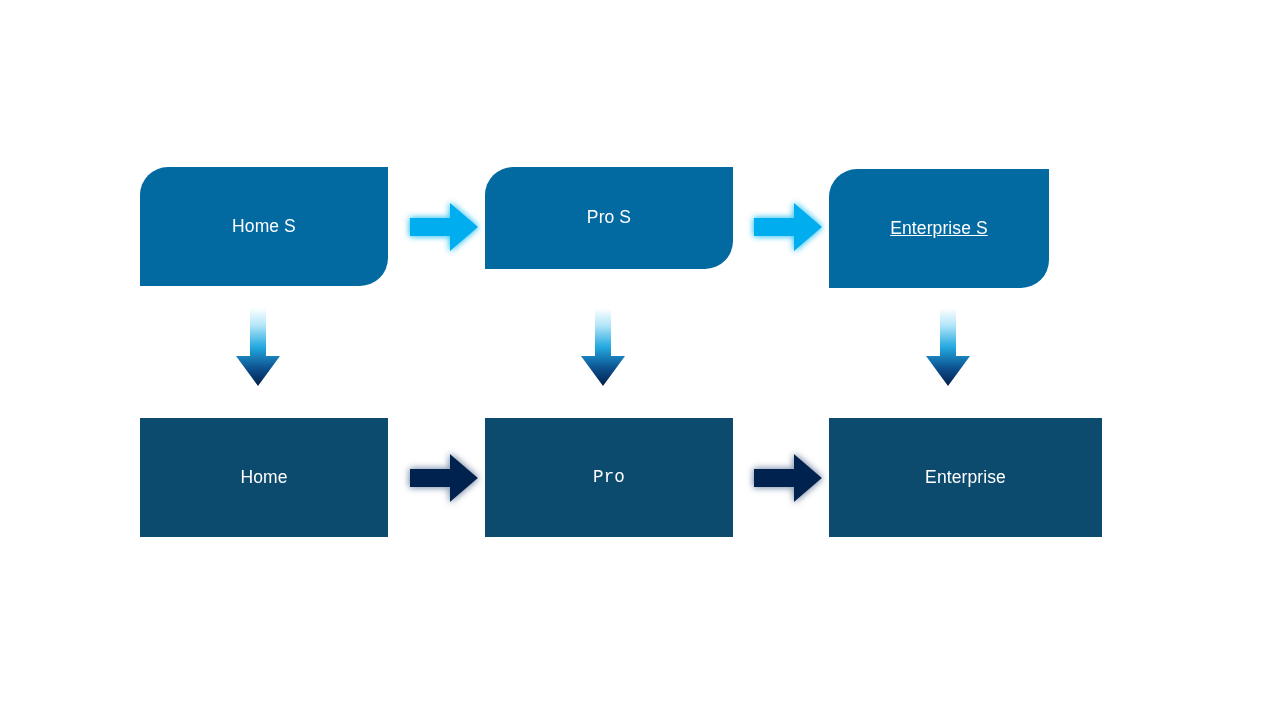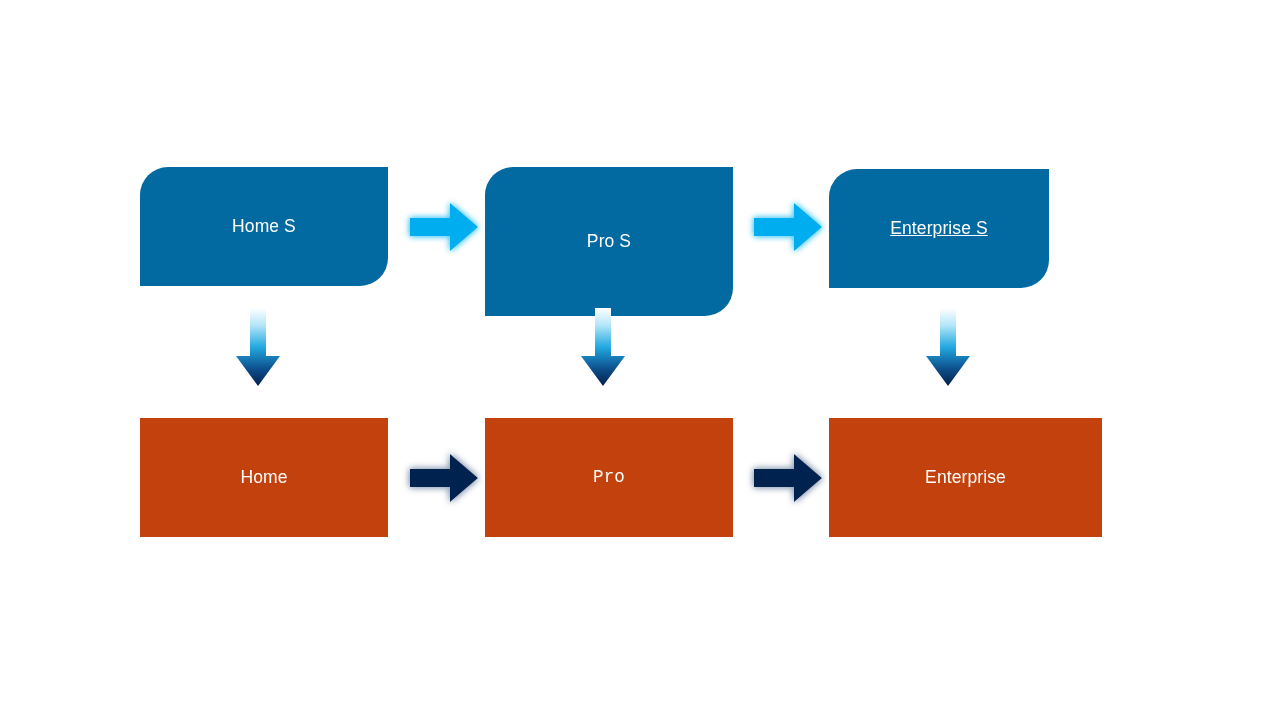--- a/index.html
+++ b/index.html
@@ -37,21 +37,21 @@
     line-height: 1.25;
     user-select: none;
   }
 
   .node.blue {
     background: #0369a1;
     border-radius: 28px 0 28px 0;
   }
 
   .node.navy {
-    background: #c2410c;
+    background: #0c4a6e;
     border-radius: 0;
   }
 
   .node-label {
     display: block;
     pointer-events: none;
   }
 
   
   .arrow-h {
@@ -80,21 +80,21 @@
 </style>
 </head>
 <body>
 
 <div id="canvas">
 
   <div class="node blue" style="left:140px; top:167px; width:248px; height:119px;">
     <span class="node-label">Home S</span>
   </div>
 
-  <div class="node blue" style="left:485px; top:167px; width:248px; height:149px;">
+  <div class="node blue" style="left:485px; top:167px; width:248px; height:102px;">
     <span class="node-label">Pro S</span>
   </div>
 
   <div class="node blue" style="left:829px; top:169px; width:220px; height:119px;text-decoration:underline;">
     <span class="node-label">Enterprise S</span>
   </div>
 
   <div class="arrow-h" style="left:408px; top:199px;">
     <svg viewBox="0 0 72 56" xmlns="http://www.w3.org/2000/svg">
       <defs>

